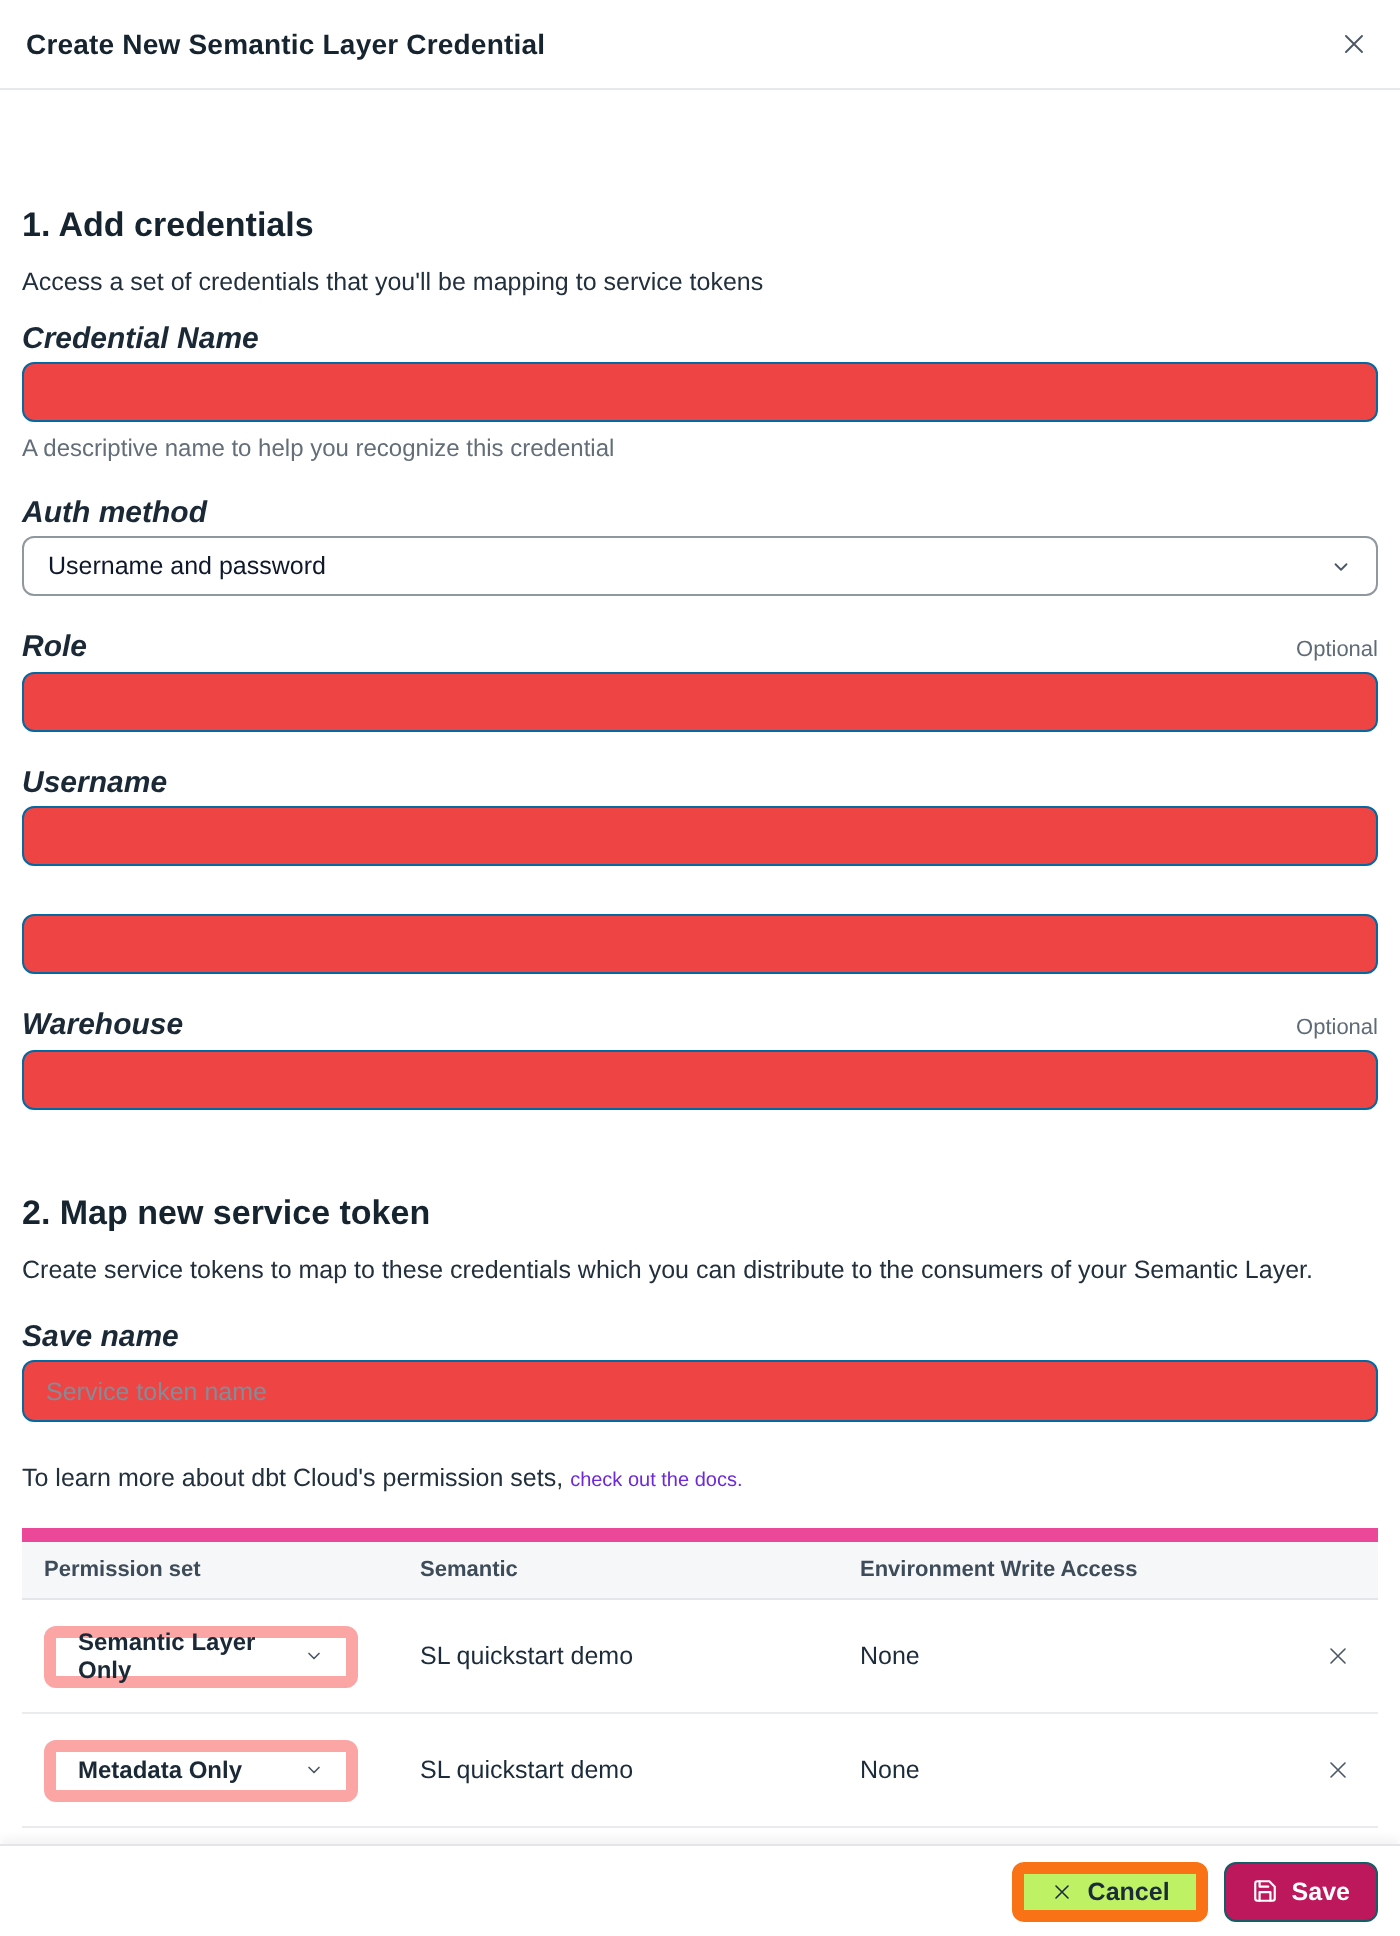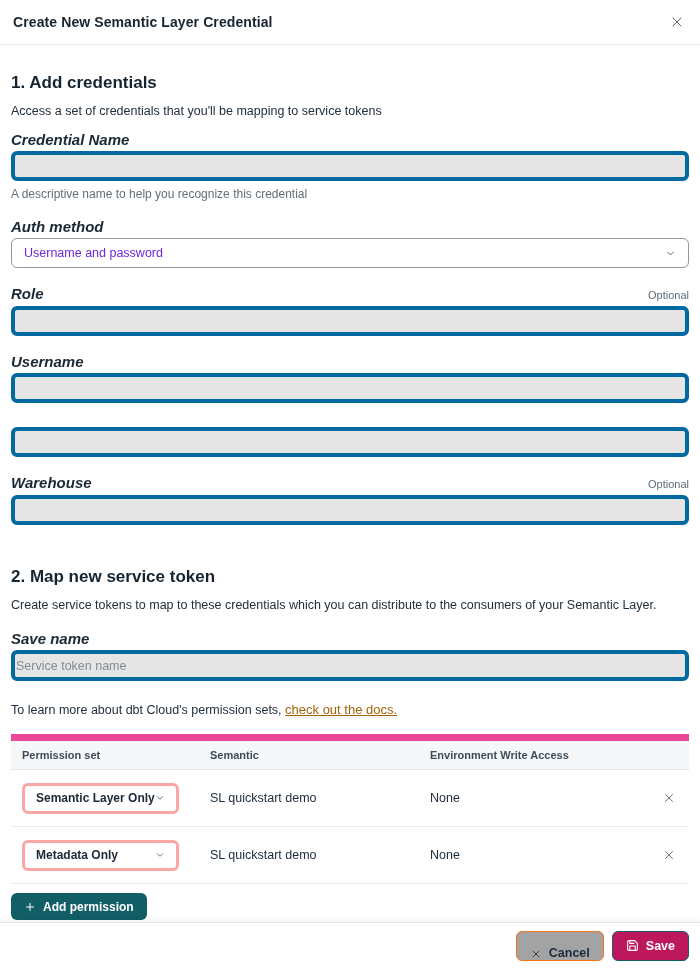--- a/index.html
+++ b/index.html
@@ -22,64 +22,64 @@
   }
   .modal-title { font-size: 14px; font-weight: 700; color: #16242f; letter-spacing: .1px; }
   .icon-btn {
     background: none; border: none; cursor: pointer;
     display: inline-flex; align-items: center; justify-content: center;
     color: #4a5764; padding: 2px;
   }
   svg { display: block; }
   
   .content { padding: 0 11px; }
-  .section-heading { font-size: 17px; font-weight: 700; color: #16242f; margin-top: 28px; line-height: 20px; }
+  .section-heading { font-size: 17px; font-weight: 700; color: #16242f; margin-top: 58px; line-height: 20px; }
   .section-desc { font-size: 12.5px; color: #222f3c; margin-top: 11px; line-height: 15px; }
   .field { margin-top: 19px; }
   .field.first { margin-top: 14px; }
   .label-row { display: flex; justify-content: space-between; align-items: baseline; }
   .field-label { font-size: 15px; font-weight: 700; color: #1b2936; line-height: 13px; font-style: italic; }
   .optional { font-size: 11px; color: #5f6b77; }
   .text-input {
     width: 100%; height: 30px; margin-top: 5px;
-    border: 4px solid #0369a1; border-radius: 6px;
-    background: #e5e5e5; padding: 0 1px;
+    border: 1px solid #0369a1; border-radius: 6px;
+    background: #ef4444; padding: 0 11px;
     font-family: "Liberation Sans", sans-serif;
     font-size: 12.5px; color: #1c2b3a; outline: none;
   }
   .text-input::placeholder { color: #828d98; }
   .helper-text { font-size: 12px; color: #636e79; margin-top: 6px; line-height: 14px; }
   .select-box {
     width: 100%; height: 30px; margin-top: 5px;
     border: 1px solid #90989f; border-radius: 6px; background: #fff;
     display: flex; align-items: center; justify-content: space-between;
     padding: 0 12px; cursor: pointer;
   }
-  .select-box .select-value { font-size: 12.5px; color: #6d28d9; }
+  .select-box .select-value { font-size: 12.5px; color: #0f172a; }
   .chevron { color: #4a5764; flex: none; }
   
   .docs-line { font-size: 12.5px; color: #222f3c; margin-top: 21px; line-height: 15px; }
-  .docs-link { color: #a16207; text-decoration: underline; cursor: pointer; font-size: 13px; }
+  .docs-link { color: #6d28d9; cursor: pointer; font-size: 10px; }
   
   .perm-table { margin-top: 16px; }
   .perm-head {
     display: grid; grid-template-columns: 188px 220px 1fr 30px;
     align-items: center; height: 36px; padding: 0 11px;
     background: #f6f7f8;
     border-top: 7px solid #ec4899; border-bottom: 1px solid #e4e6e9;
   }
   .perm-head .col-h { font-size: 11px; font-weight: 700; color: #3e4c59; }
   .perm-row {
     display: grid; grid-template-columns: 188px 220px 1fr 30px;
     align-items: center; height: 57px; padding: 0 11px;
     border-bottom: 1px solid #e9ebed;
   }
   .row-select {
     width: 157px; height: 31px;
-    border: 3px solid #fca5a5; border-radius: 6px; background: #fff;
+    border: 6px solid #fca5a5; border-radius: 6px; background: #fff;
     display: flex; align-items: center; justify-content: space-between;
     padding: 0 11px; cursor: pointer;
   }
   .row-select .select-value { font-size: 12px; font-weight: 700; color: #1b2936; }
   .cell-text { font-size: 12.5px; color: #1c2b3a; }
   .remove-btn { justify-self: end; }
   
   .add-permission-btn {
     margin-top: 9px; height: 27px; padding: 0 13px;
     background: #115e67; color: #fff;
@@ -95,21 +95,21 @@
     box-shadow: 0 -3px 5px rgba(0,0,0,0.05);
     display: flex; align-items: center; justify-content: flex-end;
     gap: 8px; padding: 0 11px;
   }
   .btn {
     height: 30px; border-radius: 6px; cursor: pointer;
     display: inline-flex; align-items: center; gap: 7px;
     font-family: "Liberation Sans", sans-serif;
     font-size: 12.5px; font-weight: 600; padding: 0 13px;
   }
-  .btn-secondary { background: #a3a3a3; border: 1px solid #f97316; color: #1c2b3a; align-items: flex-end; }
+  .btn-secondary { background: #bef264; border: 6px solid #f97316; color: #1c2b3a; }
   .btn-primary { background: #be185d; border: 1px solid #115e67; color: #fff; }
 </style>
 </head>
 <body>
 
 <div class="modal-header">
   <div class="modal-title">Create New Semantic Layer Credential</div>
   <button class="icon-btn">
     <span>
       <svg width="16" height="16" viewBox="0 0 24 24" fill="none" stroke="currentColor" stroke-width="1.4" stroke-linecap="round">

